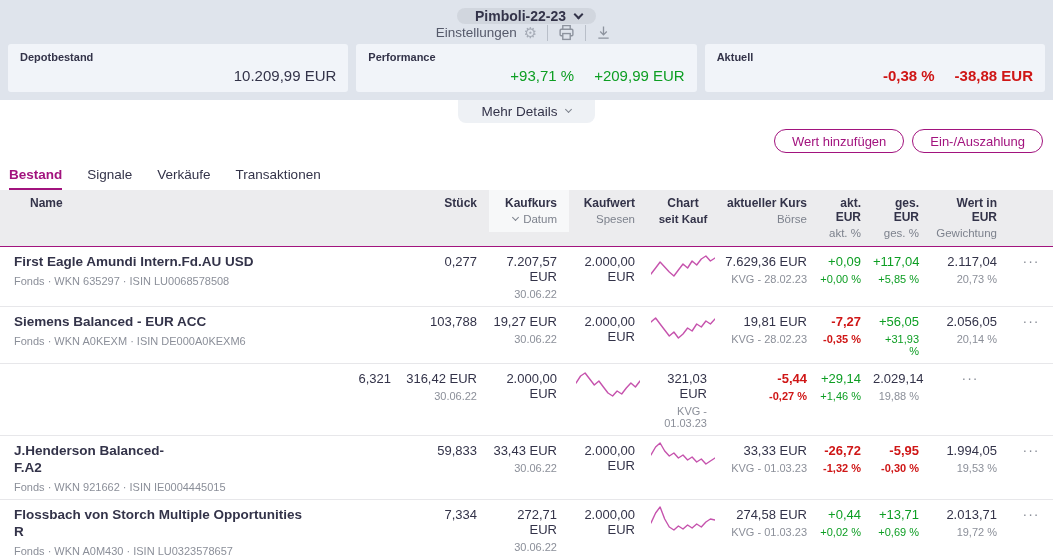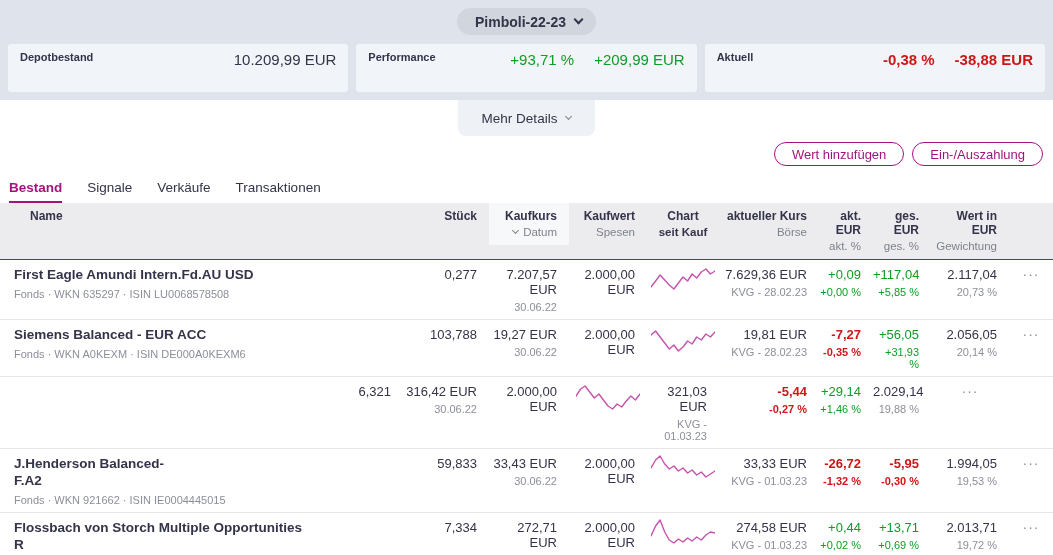--- a/index.html
+++ b/index.html
@@ -22,26 +22,26 @@
   .topbar-right { display:flex; align-items:center; gap:10px; padding-right:6px; }
   .settings-btn { background:none; border:none; font-family:inherit; font-size:13.5px; color:#55596a;
     display:inline-flex; align-items:center; gap:7px; cursor:pointer; }
   .gear { color:#a6acb7; font-size:15px; line-height:1; }
   .vdiv { width:1px; height:16px; background:#b9bfc9; }
   .icon-btn { background:none; border:none; cursor:pointer; display:flex; align-items:center; }
   .icon-btn svg { stroke:#8d939e; }
   
   .cards { display:flex; gap:8px; }
   .card { flex:1; background:#f1f4f9; border-radius:3px; height:48px; padding:7px 12px 8px 12px;
-    display:flex; justify-content:space-between; }
+    display:flex; flex-direction:column; justify-content:space-between; }
   .card-label { font-size:11px; font-weight:bold; color:#333349; }
   .card-values { display:flex; justify-content:flex-end; gap:20px; font-size:15px; color:#333349; }
   
   .details-bar { display:flex; justify-content:center; background:#ffffff; }
-  .mehr-btn { background:#eef1f5; border:none; border-radius:0 0 8px 8px; height:36px; padding:0 24px;
+  .mehr-btn { background:#eef1f5; border:none; border-radius:0 0 8px 8px; height:23px; padding:0 24px;
     font-family:inherit; font-size:13.5px; color:#333349; display:inline-flex; align-items:center; gap:9px; cursor:pointer; }
   
   .actions { display:flex; justify-content:flex-end; gap:8px; padding:6px 10px 0 0; }
   .btn-outline { background:#fff; border:1.5px solid #a2137e; color:#a2137e; border-radius:14px;
     height:24px; padding:0 17px; font-family:inherit; font-size:13px; cursor:pointer; }
   
   .tabs { display:flex; gap:25px; padding:14px 0 0 9px; font-size:13.5px; }
   .tab { color:#333349; cursor:pointer; padding-bottom:6px; }
   .tab.active { color:#a2137e; font-weight:bold; border-bottom:2px solid #a2137e; }
   
@@ -77,20 +77,40 @@
 <body>
 
 <div>
 
   <div class="topwrap">
     <div class="topbar">
       <button class="pill-select">
         <span>Pimboli-22-23</span>
         <span class="chev"></span>
       </button>
+      <div class="topbar-right">
+        <button class="settings-btn">
+          <span>Einstellungen</span>
+          <span class="gear">⚙</span>
+        </button>
+        <span class="vdiv"></span>
+        <button class="icon-btn">
+          <svg width="17" height="17" viewBox="0 0 16 16" fill="none" stroke-width="1.3">
+            <path d="M4.5 5V1.5h7V5"></path>
+              <rect x="2" y="5" width="12" height="6" rx="1"></rect>
+              <rect x="4.5" y="9" width="7" height="5.5" fill="#dfe4ec"></rect>
+          </svg>
+        </button>
+        <span class="vdiv"></span>
+        <button class="icon-btn">
+          <svg width="15" height="15" viewBox="0 0 16 16" fill="none" stroke-width="1.4">
+            <path d="M8 1.5v8.5M4.5 7L8 10.5 11.5 7M2.5 14h11"></path>
+          </svg>
+        </button>
+      </div>
     </div>
 
     <div class="cards">
       <div class="card">
         <div class="card-label">Depotbestand</div>
         <div class="card-values">
           <span>10.209,99 EUR</span>
         </div>
       </div>
       <div class="card">

